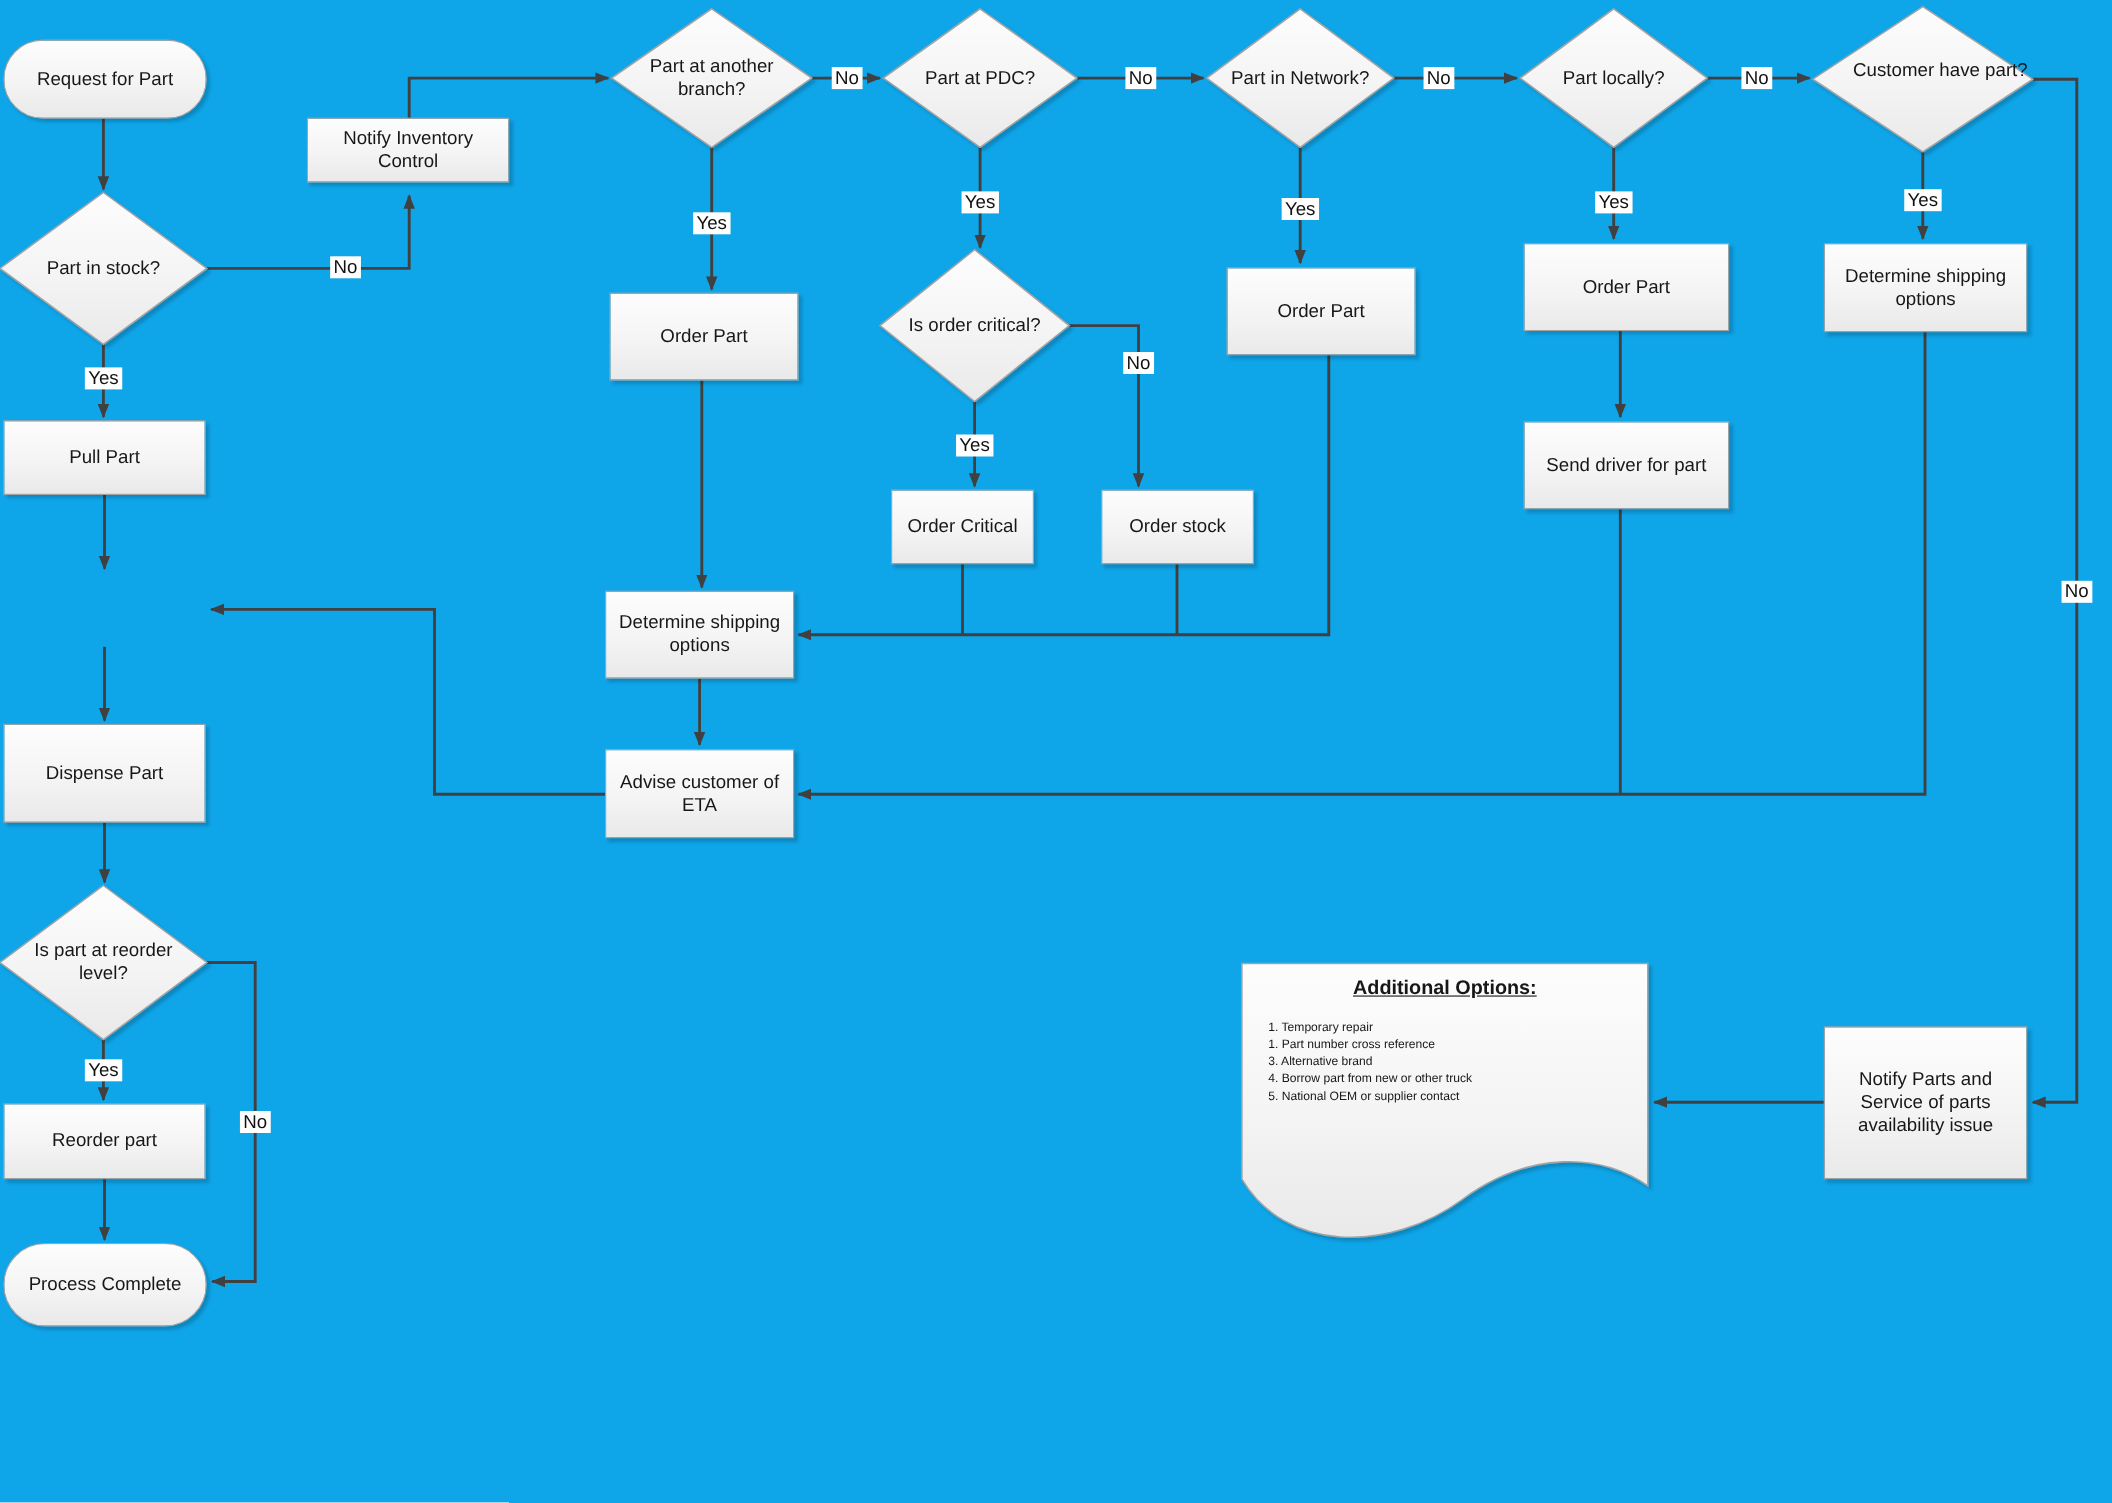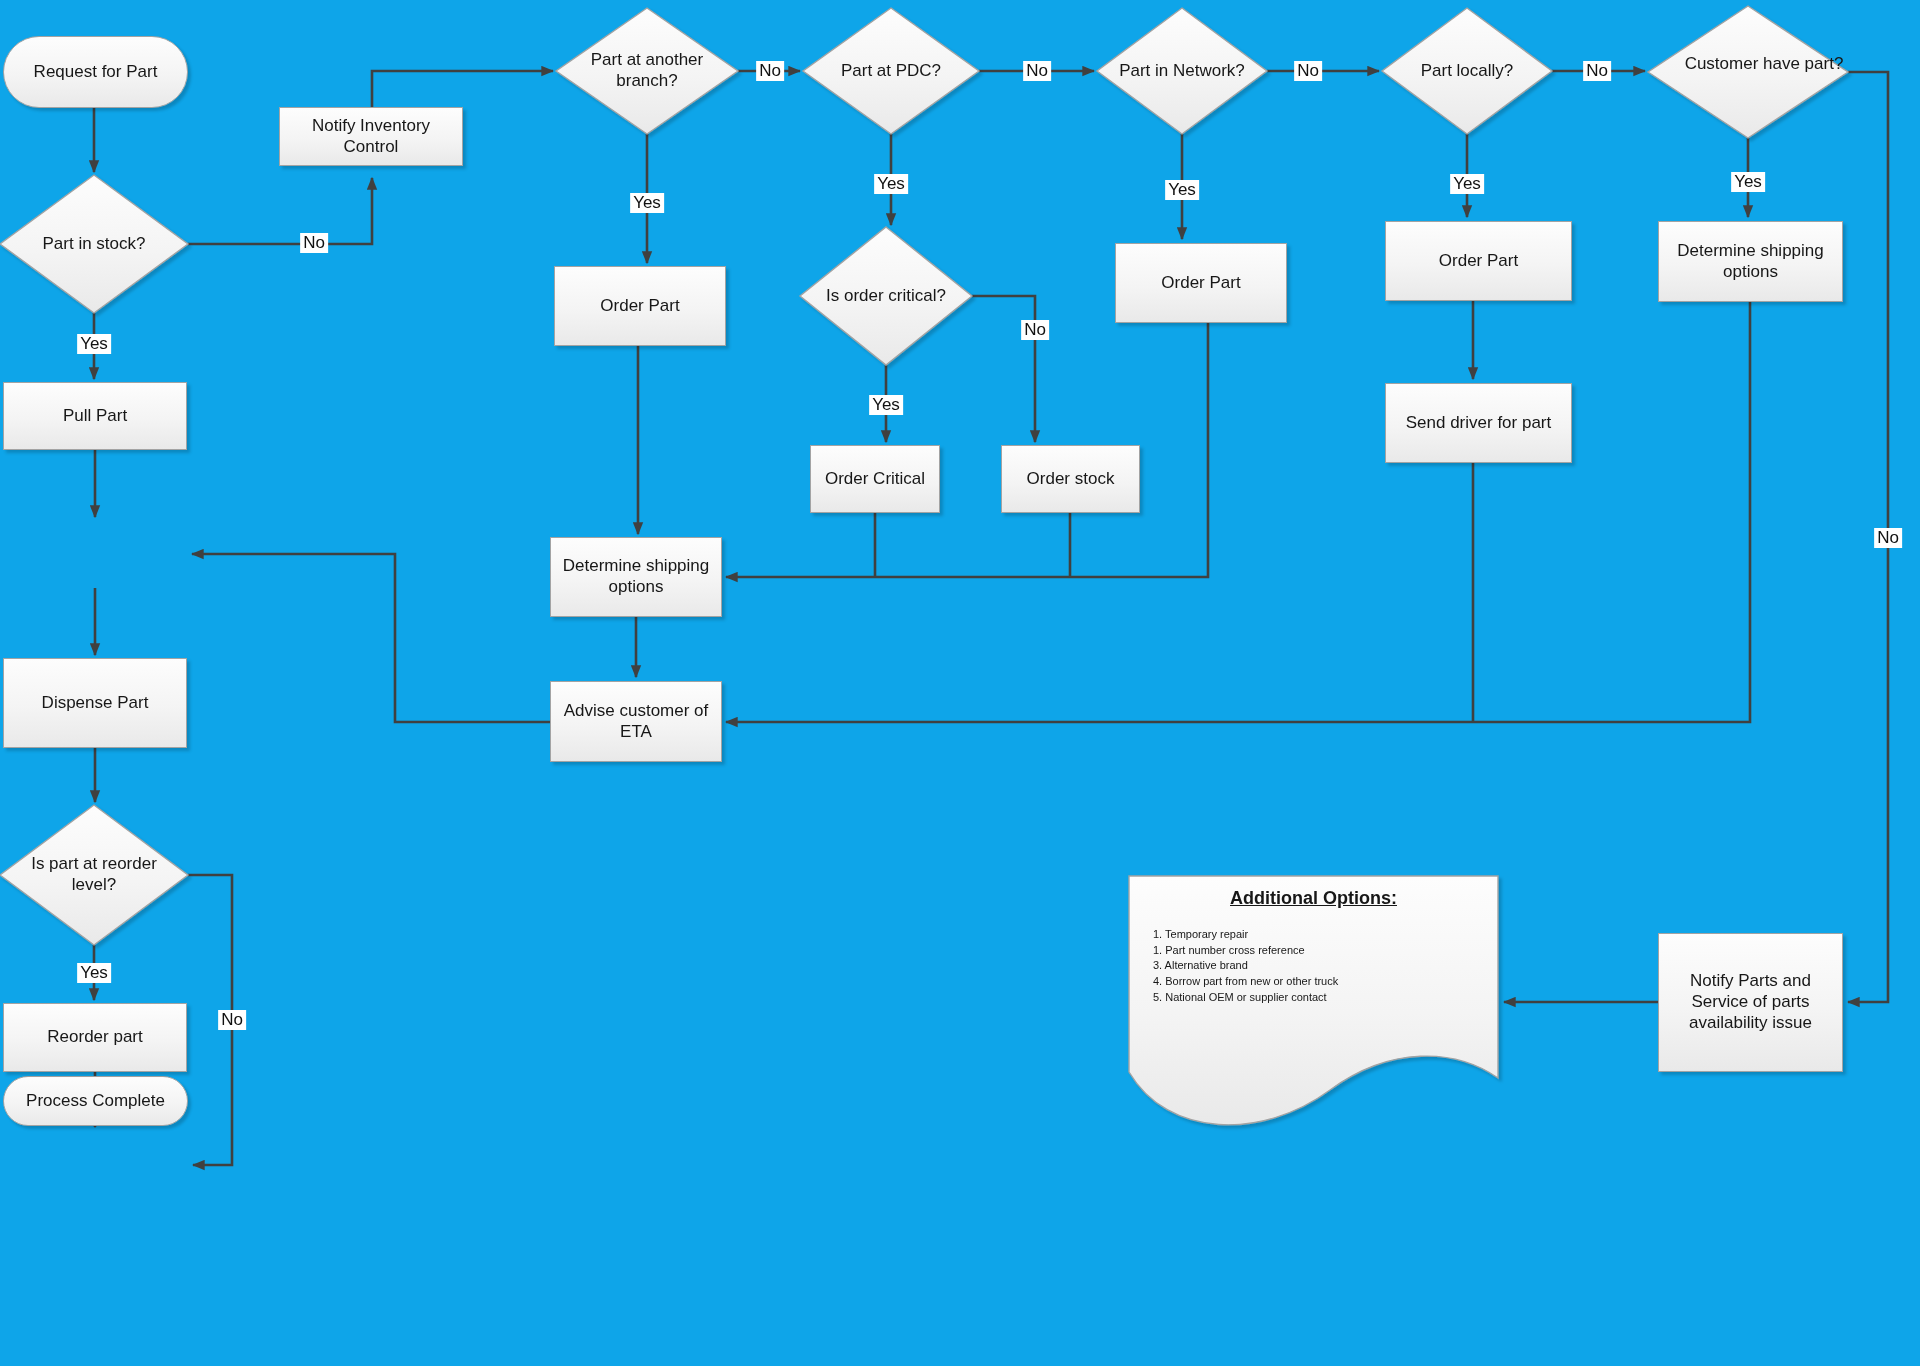--- a/index.html
+++ b/index.html
@@ -95,21 +95,21 @@
     <polygon class="shape" points="886,227 972,296 886,365 800,296"></polygon>
     <polygon class="shape" points="94,805 188,875 94,945 0,875"></polygon>
 
     <path class="shape" d="M 1129 876 L 1498 876 L 1498 1078
              C 1455 1048, 1390 1046, 1330 1090
              C 1262 1140, 1168 1138, 1129 1072
              Z"></path>
   </svg>
 
   <div class="node rect terminator" style="left:3px;top:36px;width:185px;height:72px;">Request for Part</div>
-  <div class="node rect terminator" style="left:3px;top:1076px;width:185px;height:50px;text-align:center;">Process Complete</div>
+  <div class="node rect terminator" style="left:3px;top:1130px;width:185px;height:76px;text-align:center;">Process Complete</div>
 
   <div class="node rect" style="left:279px;top:107px;width:184px;height:59px;">Notify Inventory Control</div>
   <div class="node rect" style="left:3px;top:382px;width:184px;height:68px;">Pull Part</div>
   <div class="node rect" style="left:3px;top:658px;width:184px;height:90px;">Dispense Part</div>
   <div class="node rect" style="left:3px;top:1003px;width:184px;height:69px;">Reorder part</div>
   <div class="node rect" style="left:554px;top:266px;width:172px;height:80px;">Order Part</div>
   <div class="node rect" style="left:550px;top:537px;width:172px;height:80px;">Determine shipping options</div>
   <div class="node rect" style="left:550px;top:681px;width:172px;height:81px;">Advise customer of ETA</div>
   <div class="node rect" style="left:810px;top:445px;width:130px;height:68px;">Order Critical</div>
   <div class="node rect" style="left:1001px;top:445px;width:139px;height:68px;">Order stock</div>

